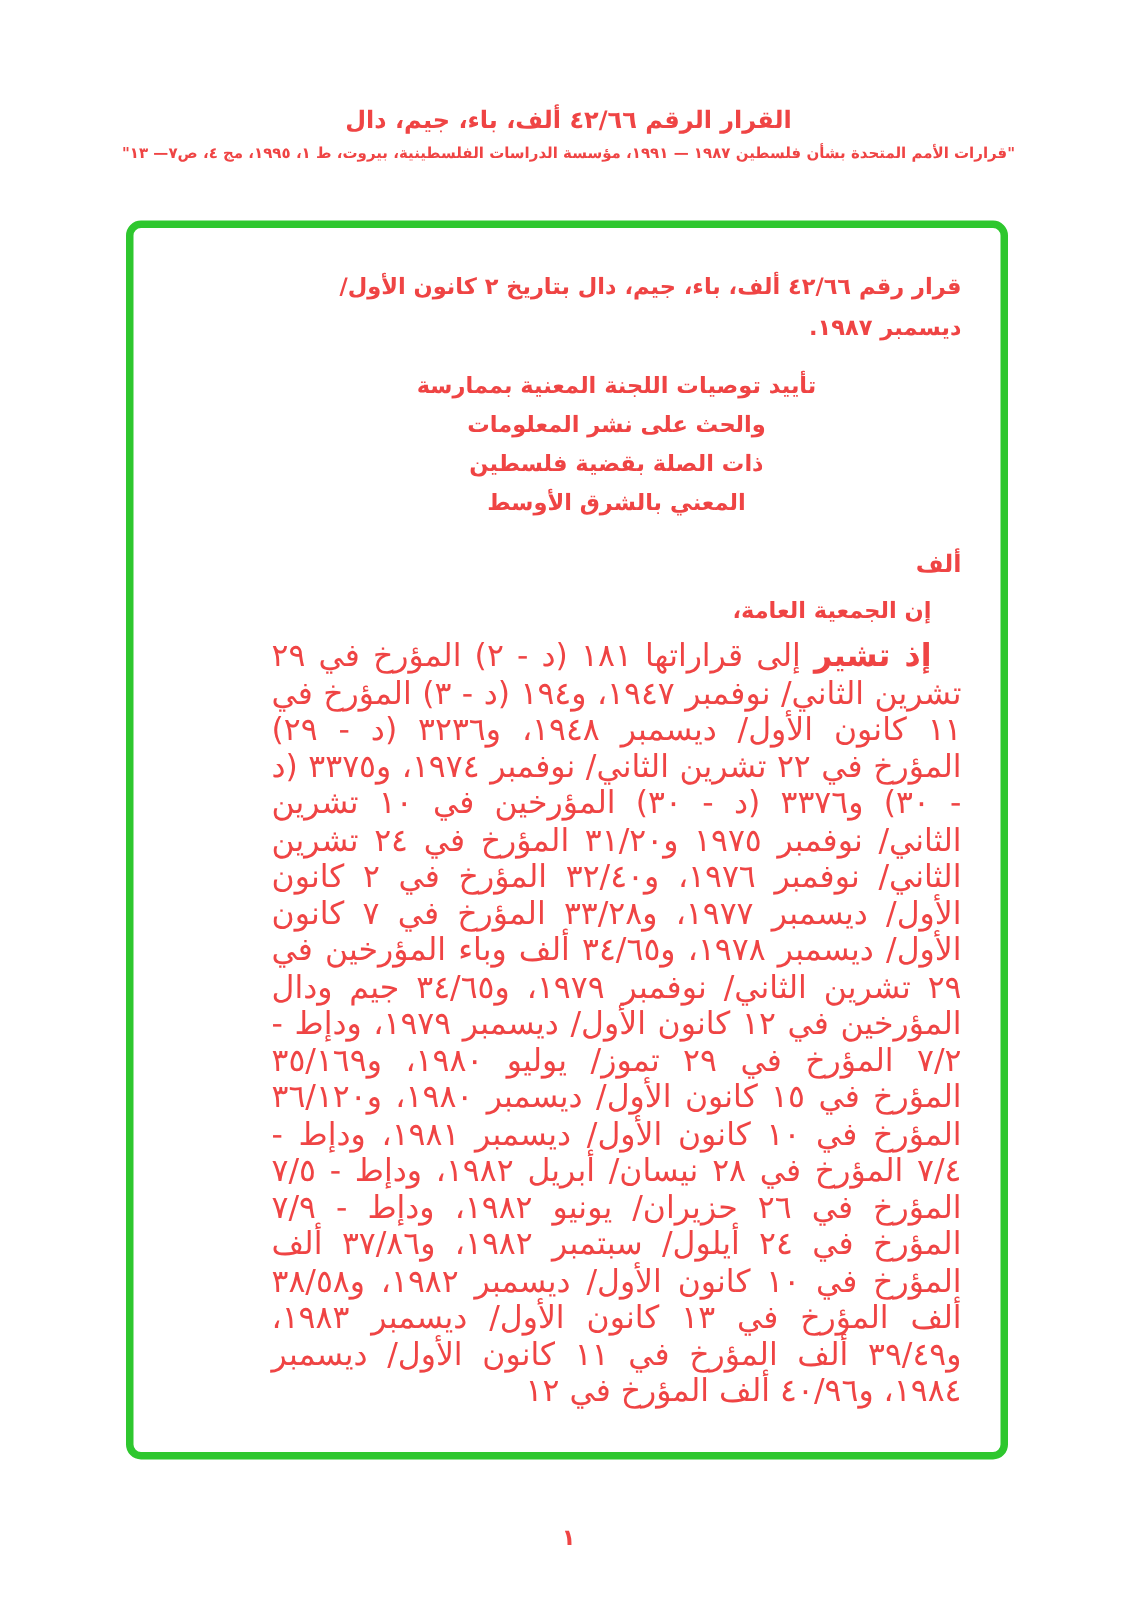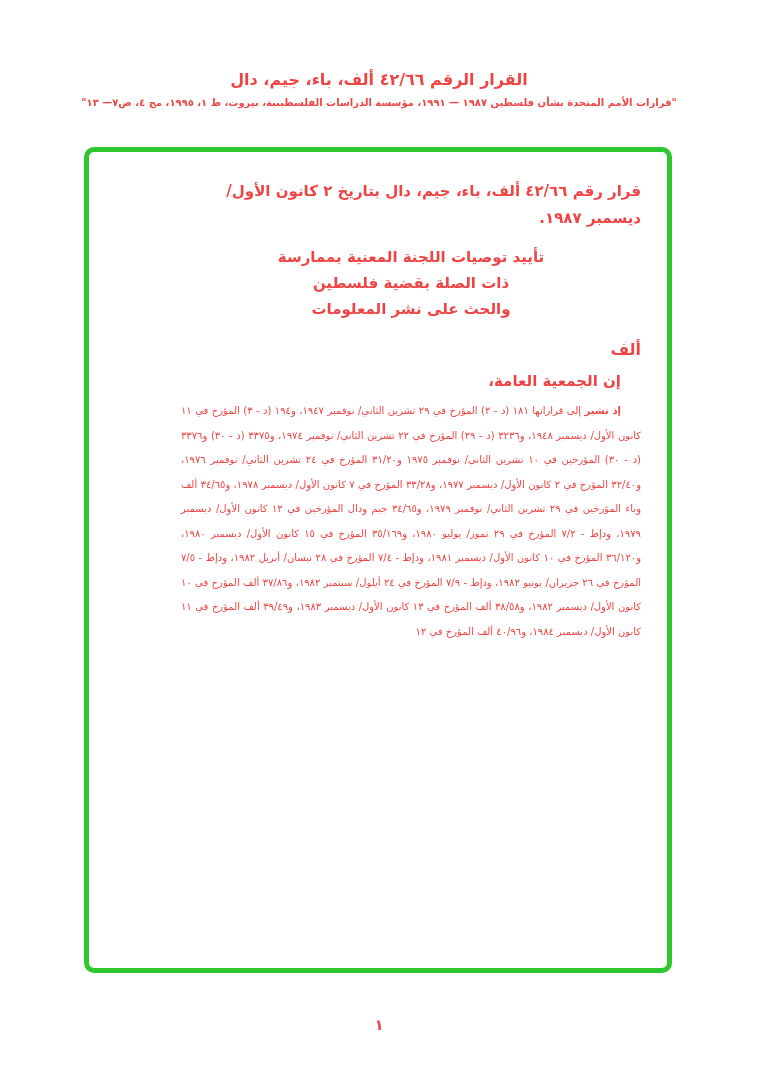--- a/index.html
+++ b/index.html
@@ -67,21 +67,21 @@
     margin: 18px 0 10px 0;
   }
   .preamble {
     font-size: 15px;
     font-weight: bold;
     line-height: 25px;
     text-indent: 20px;
     margin: 0 0 5px 0;
   }
   .paragraph {
-    font-size: 10px;
+    font-size: 21px;
     line-height: 24.5px;
     text-align: justify;
     text-indent: 20px;
     margin: 0;
   }
   .lead {
     font-weight: bold;
   }
   .page-number {
     position: absolute;
@@ -103,22 +103,23 @@
     <div class="source">"قرارات الأمم المتحدة بشأن فلسطين ١٩٨٧ — ١٩٩١، مؤسسة الدراسات الفلسطينية، بيروت، ط ١، ١٩٩٥، مج ٤، ص٧— ١٣"</div>
   </div>
 
   <div class="highlight-box" style="border-color: rgb(46, 199, 46);">
     <div class="content">
 
       <p class="intro">قرار رقم ٤٢/٦٦ ألف، باء، جيم، دال بتاريخ ٢ كانون الأول/ ديسمبر ١٩٨٧.</p>
 
       <div class="heading">
         <div>تأييد توصيات اللجنة المعنية بممارسة</div>
+        <div>والحث على نشر المعلومات</div>
         <div>ذات الصلة بقضية فلسطين</div>
-        <div>والحث على نشر المعلومات</div>
+        <div>المعني بالشرق الأوسط</div>
       </div>
 
       <div class="section-label">ألف</div>
 
       <p class="preamble">إن الجمعية العامة،</p>
 
       <p class="paragraph"><span class="lead">إذ تشير</span><span> إلى قراراتها ١٨١ (د - ٢) المؤرخ في ٢٩ تشرين الثاني/ نوفمبر ١٩٤٧، و١٩٤ (د - ٣) المؤرخ في ١١ كانون الأول/ ديسمبر ١٩٤٨، و٣٢٣٦ (د - ٢٩) المؤرخ في ٢٢ تشرين الثاني/ نوفمبر ١٩٧٤، و٣٣٧٥ (د - ٣٠) و٣٣٧٦ (د - ٣٠) المؤرخين في ١٠ تشرين الثاني/ نوفمبر ١٩٧٥ و٣١/٢٠ المؤرخ في ٢٤ تشرين الثاني/ نوفمبر ١٩٧٦، و٣٢/٤٠ المؤرخ في ٢ كانون الأول/ ديسمبر ١٩٧٧، و٣٣/٢٨ المؤرخ في ٧ كانون الأول/ ديسمبر ١٩٧٨، و٣٤/٦٥ ألف وباء المؤرخين في ٢٩ تشرين الثاني/ نوفمبر ١٩٧٩، و٣٤/٦٥ جيم ودال المؤرخين في ١٢ كانون الأول/ ديسمبر ١٩٧٩، ودإط - ٧/٢ المؤرخ في ٢٩ تموز/ يوليو ١٩٨٠، و٣٥/١٦٩ المؤرخ في ١٥ كانون الأول/ ديسمبر ١٩٨٠، و٣٦/١٢٠ المؤرخ في ١٠ كانون الأول/ ديسمبر ١٩٨١، ودإط - ٧/٤ المؤرخ في ٢٨ نيسان/ أبريل ١٩٨٢، ودإط - ٧/٥ المؤرخ في ٢٦ حزيران/ يونيو ١٩٨٢، ودإط - ٧/٩ المؤرخ في ٢٤ أيلول/ سبتمبر ١٩٨٢، و٣٧/٨٦ ألف المؤرخ في ١٠ كانون الأول/ ديسمبر ١٩٨٢، و٣٨/٥٨ ألف المؤرخ في ١٣ كانون الأول/ ديسمبر ١٩٨٣، و٣٩/٤٩ ألف المؤرخ في ١١ كانون الأول/ ديسمبر ١٩٨٤، و٤٠/٩٦ ألف المؤرخ في ١٢</span></p>
 
     </div>
   </div>

